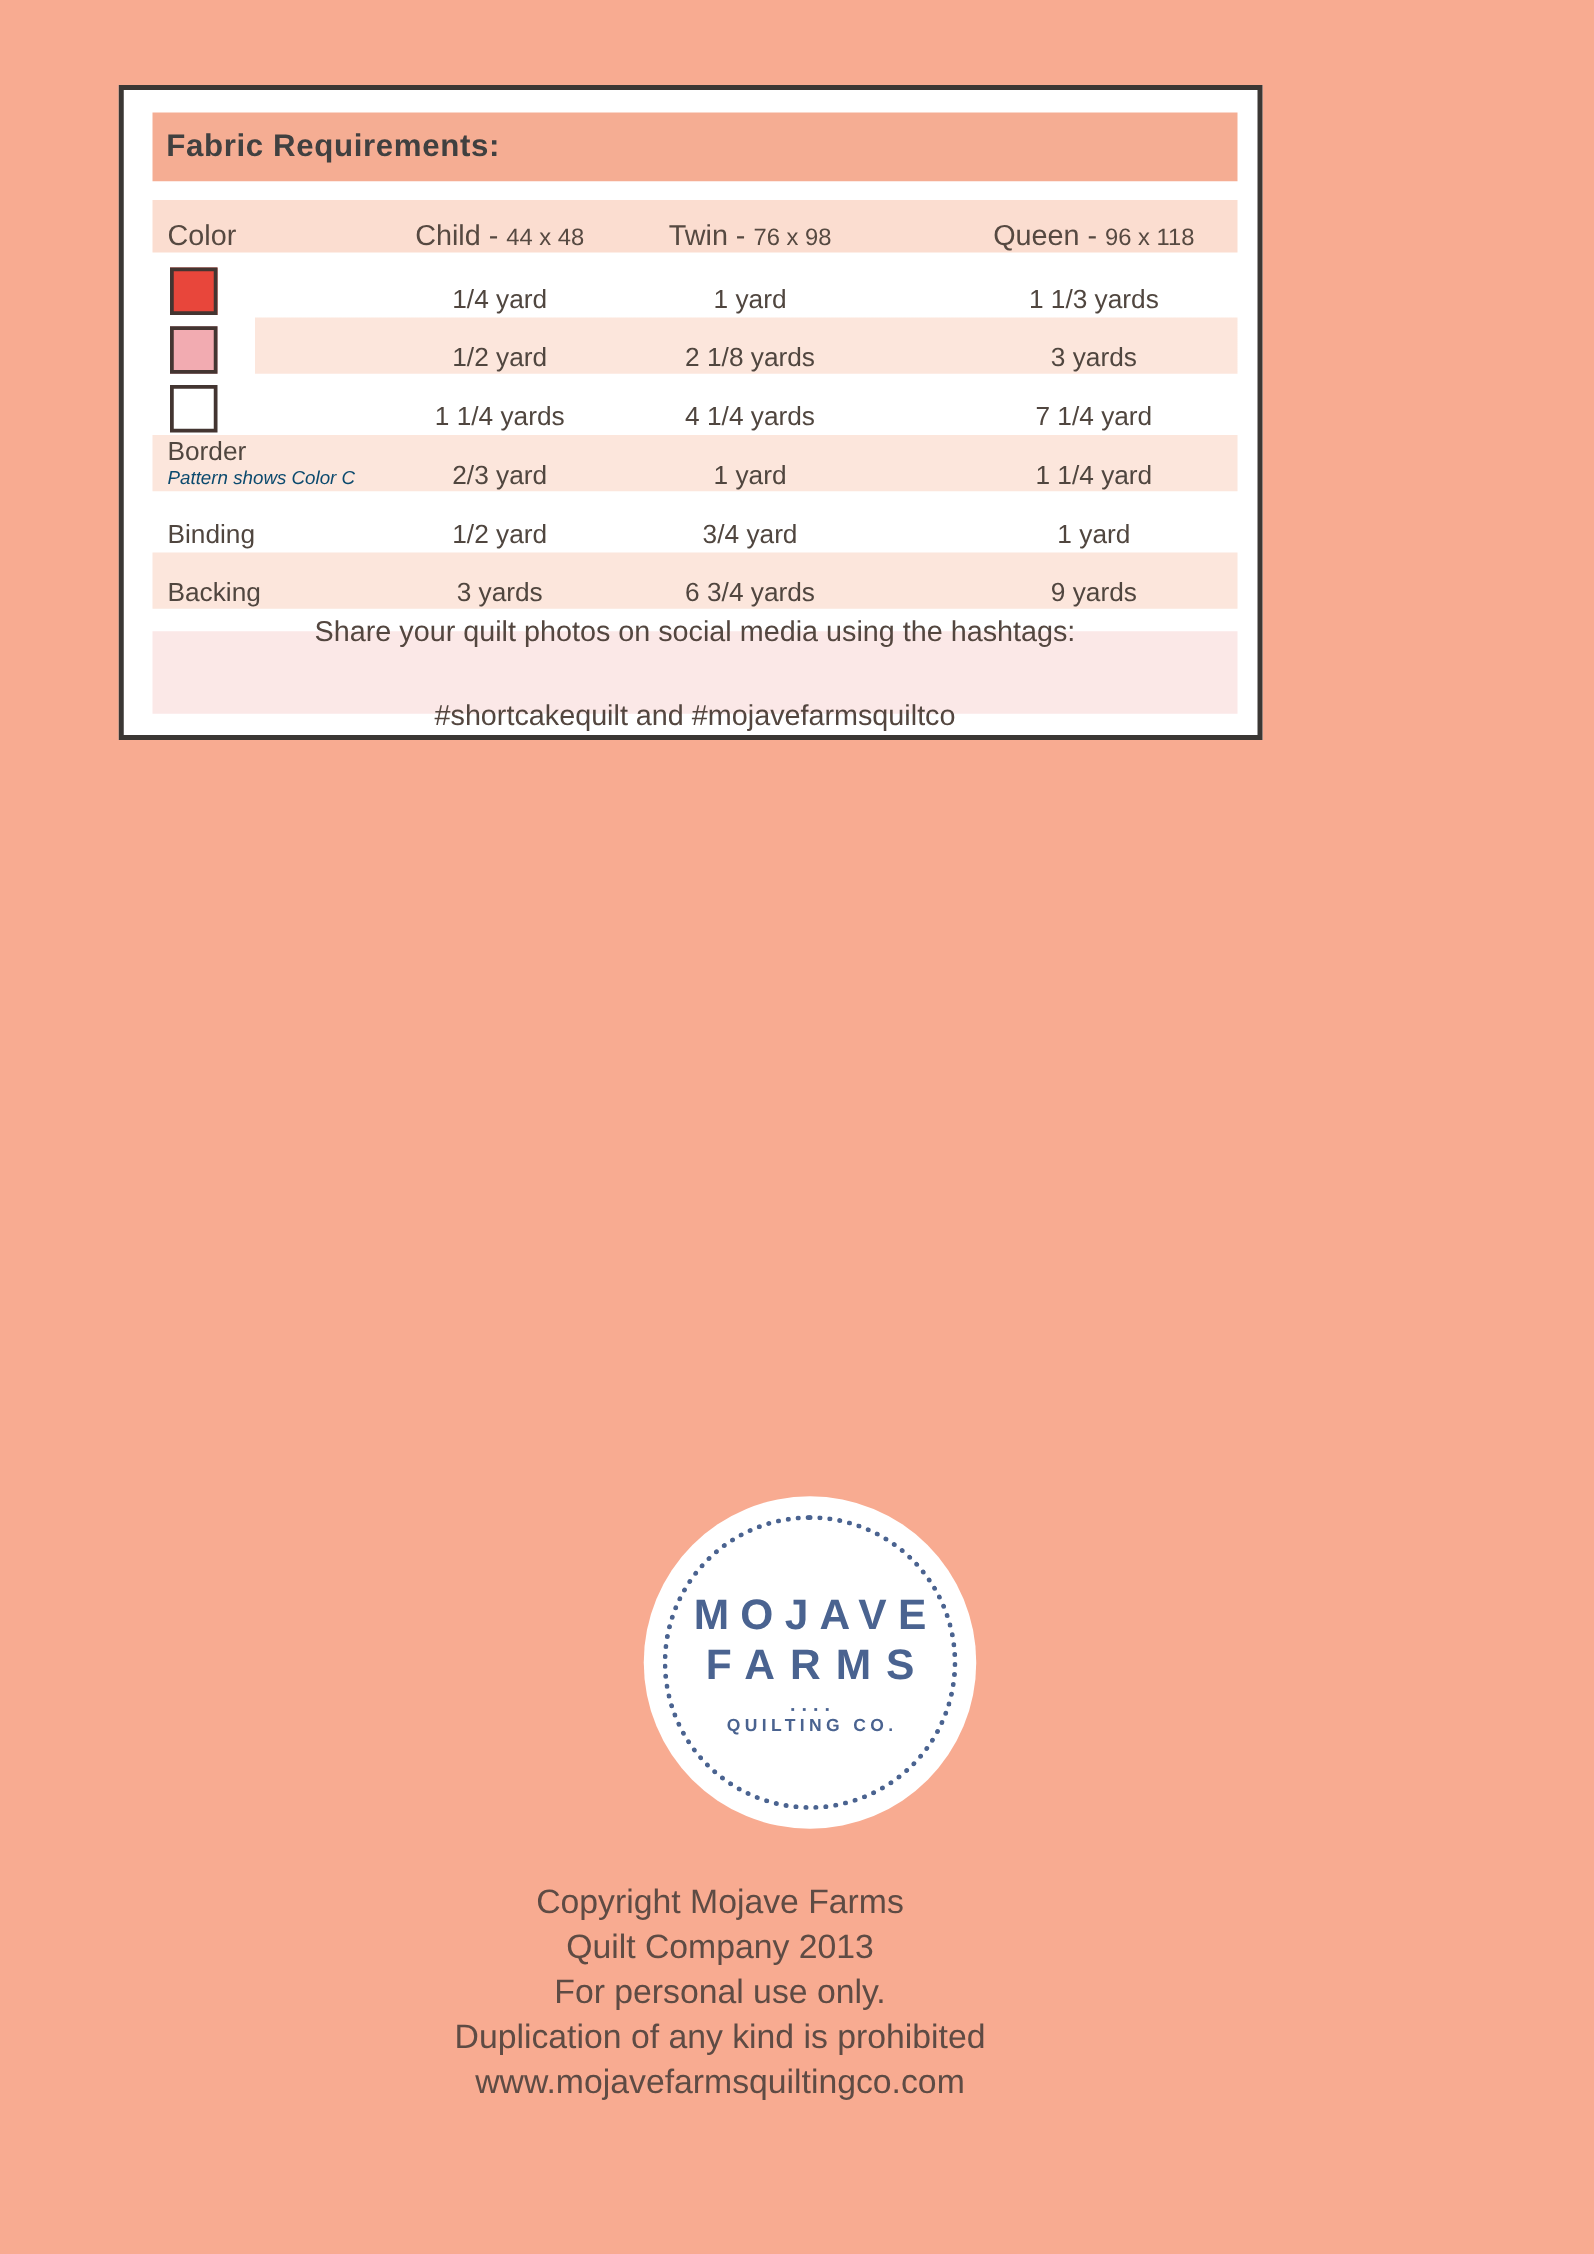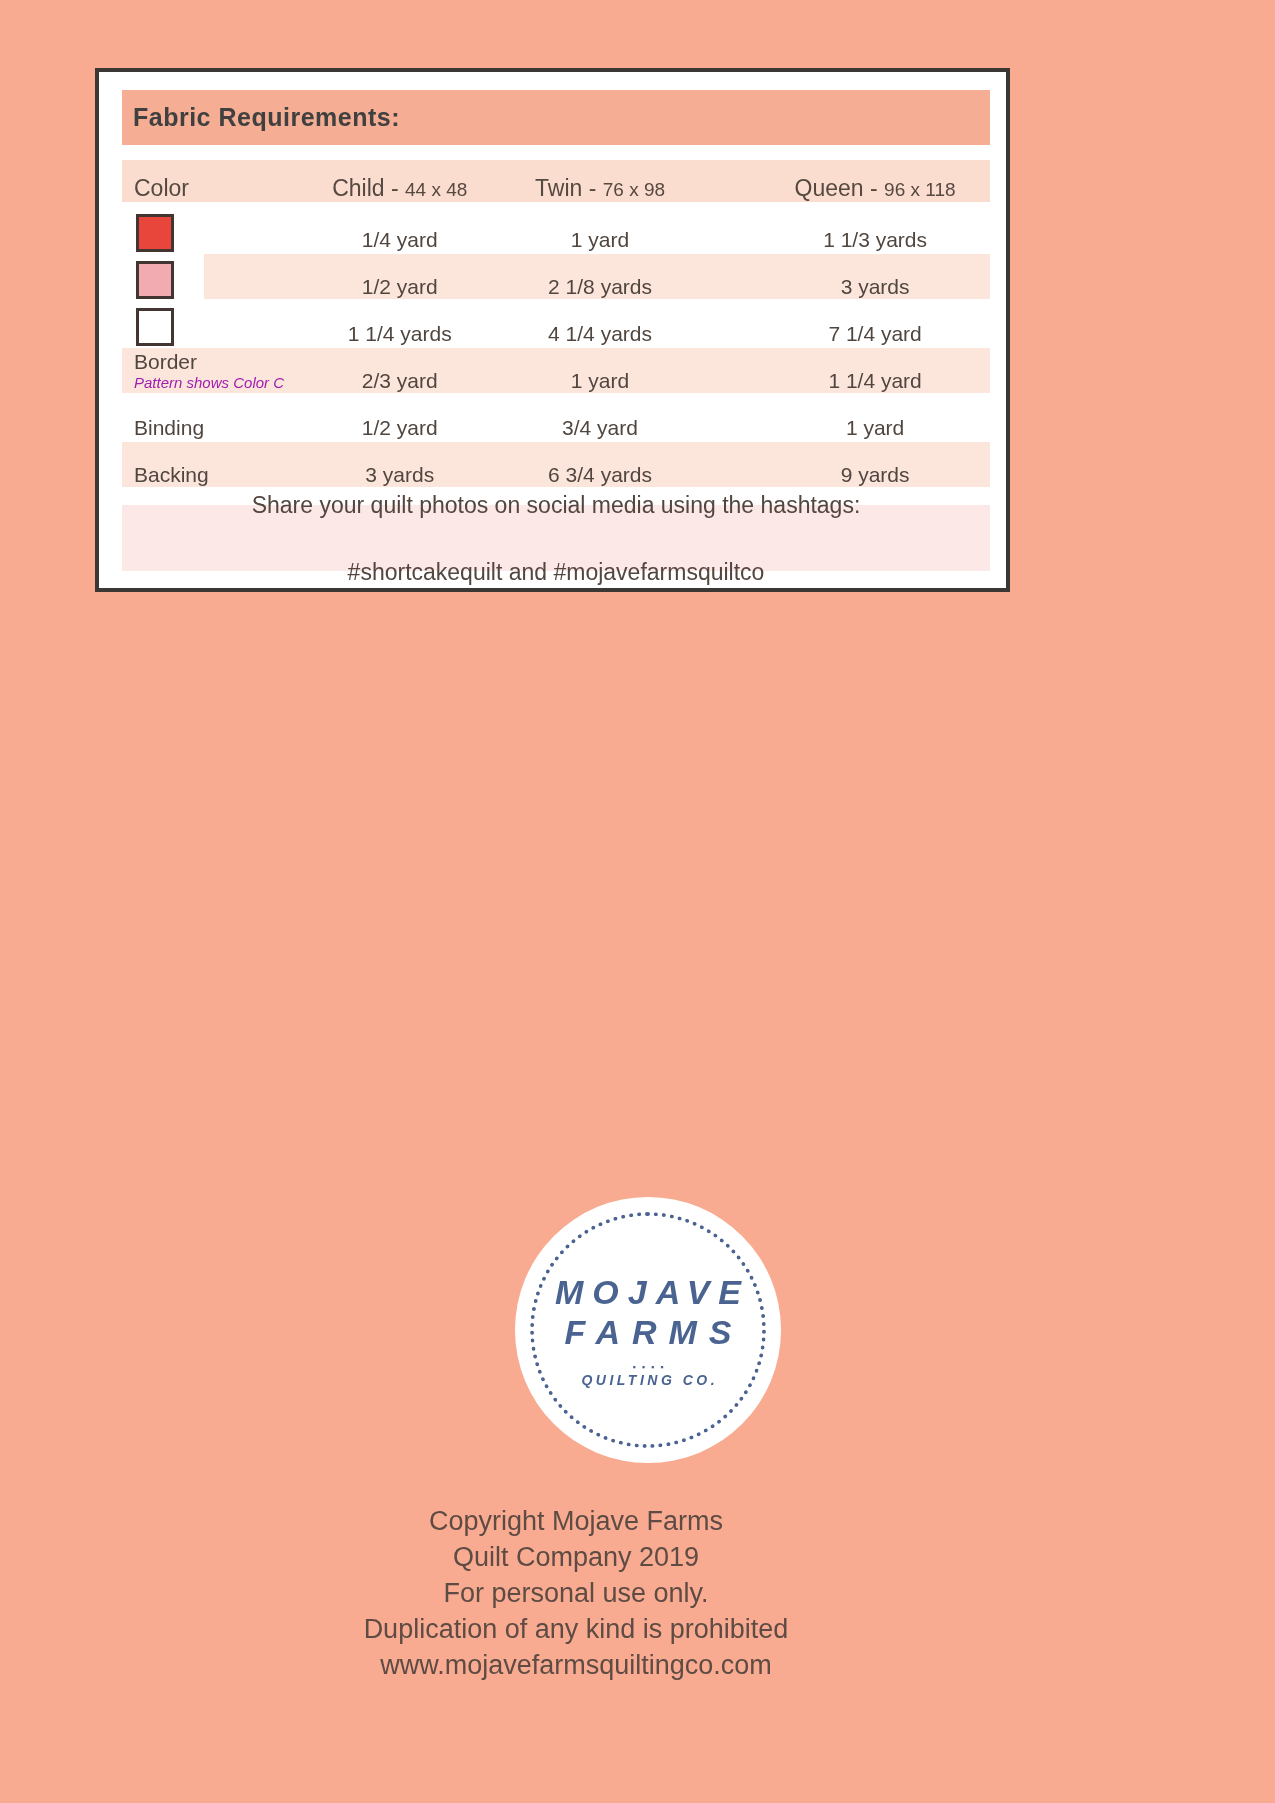--- a/index.html
+++ b/index.html
@@ -41,37 +41,37 @@
   .c-label { width:23%; padding-left:12px; display:flex; align-items:center; }
   .c-child { width:21%; text-align:center; padding-right:26px; }
   .c-twin  { width:24%; text-align:center; padding-right:16px; }
   .c-queen { width:32%; text-align:center; padding-left:48px; }
   .col-size { font-size:19px;margin-top:16px; }
   .swatch {
     display:inline-block; width:38px; height:38px;
     border:3px solid #433531; margin-left:2px;
   }
   .label2 { line-height:21px; }
-  .label2 .note { font-size:15px; font-style:italic; color:#a21caf; display:block; }
+  .label2 .note { font-size:15px; font-style:italic; color:#0c4a6e; display:block; }
 
   
   .hashbox {
     position:absolute; left:23px; top:433px;
     width:868px; height:66px;
     background:#fbe8e7;
     display:flex; flex-direction:column; justify-content:center; align-items:center;
     font-size:23px; color:#53463f; line-height:30px;gap:37px;
   }
 
   
   .logo {
     position:absolute; left:515px; top:1197px;
     width:266px; height:266px; border-radius:50%;
     background:#ffffff;
-    display:flex; flex-direction:column; justify-content:center; align-items:center;font-style:italic;
+    display:flex; flex-direction:column; justify-content:center; align-items:center;
   }
   .logo .ring {
     position:absolute; inset:15px; border-radius:50%;
     border:4px dotted #4a6390;
   }
   .logo .l1, .logo .l2 {
     color:#4a6390; font-weight:bold; font-size:34px;
     letter-spacing:9px; padding-left:9px; line-height:40px;
   }
   .logo .l2 { letter-spacing:12px; padding-left:12px; }
@@ -183,17 +183,17 @@
 <div class="logo">
   <span class="ring"></span>
   <span class="l1">MOJAVE</span>
   <span class="l2">FARMS</span>
   <span class="ldots">▪▪▪▪</span>
   <span class="l3">QUILTING CO.</span>
 </div>
 
 <div class="footer">
   <div>Copyright Mojave Farms</div>
-  <div>Quilt Company 2019</div>
+  <div>Quilt Company 2013</div>
   <div>For personal use only.</div>
   <div>Duplication of any kind is prohibited</div>
   <div>www.mojavefarmsquiltingco.com</div>
 </div>
 
 </body></html>

